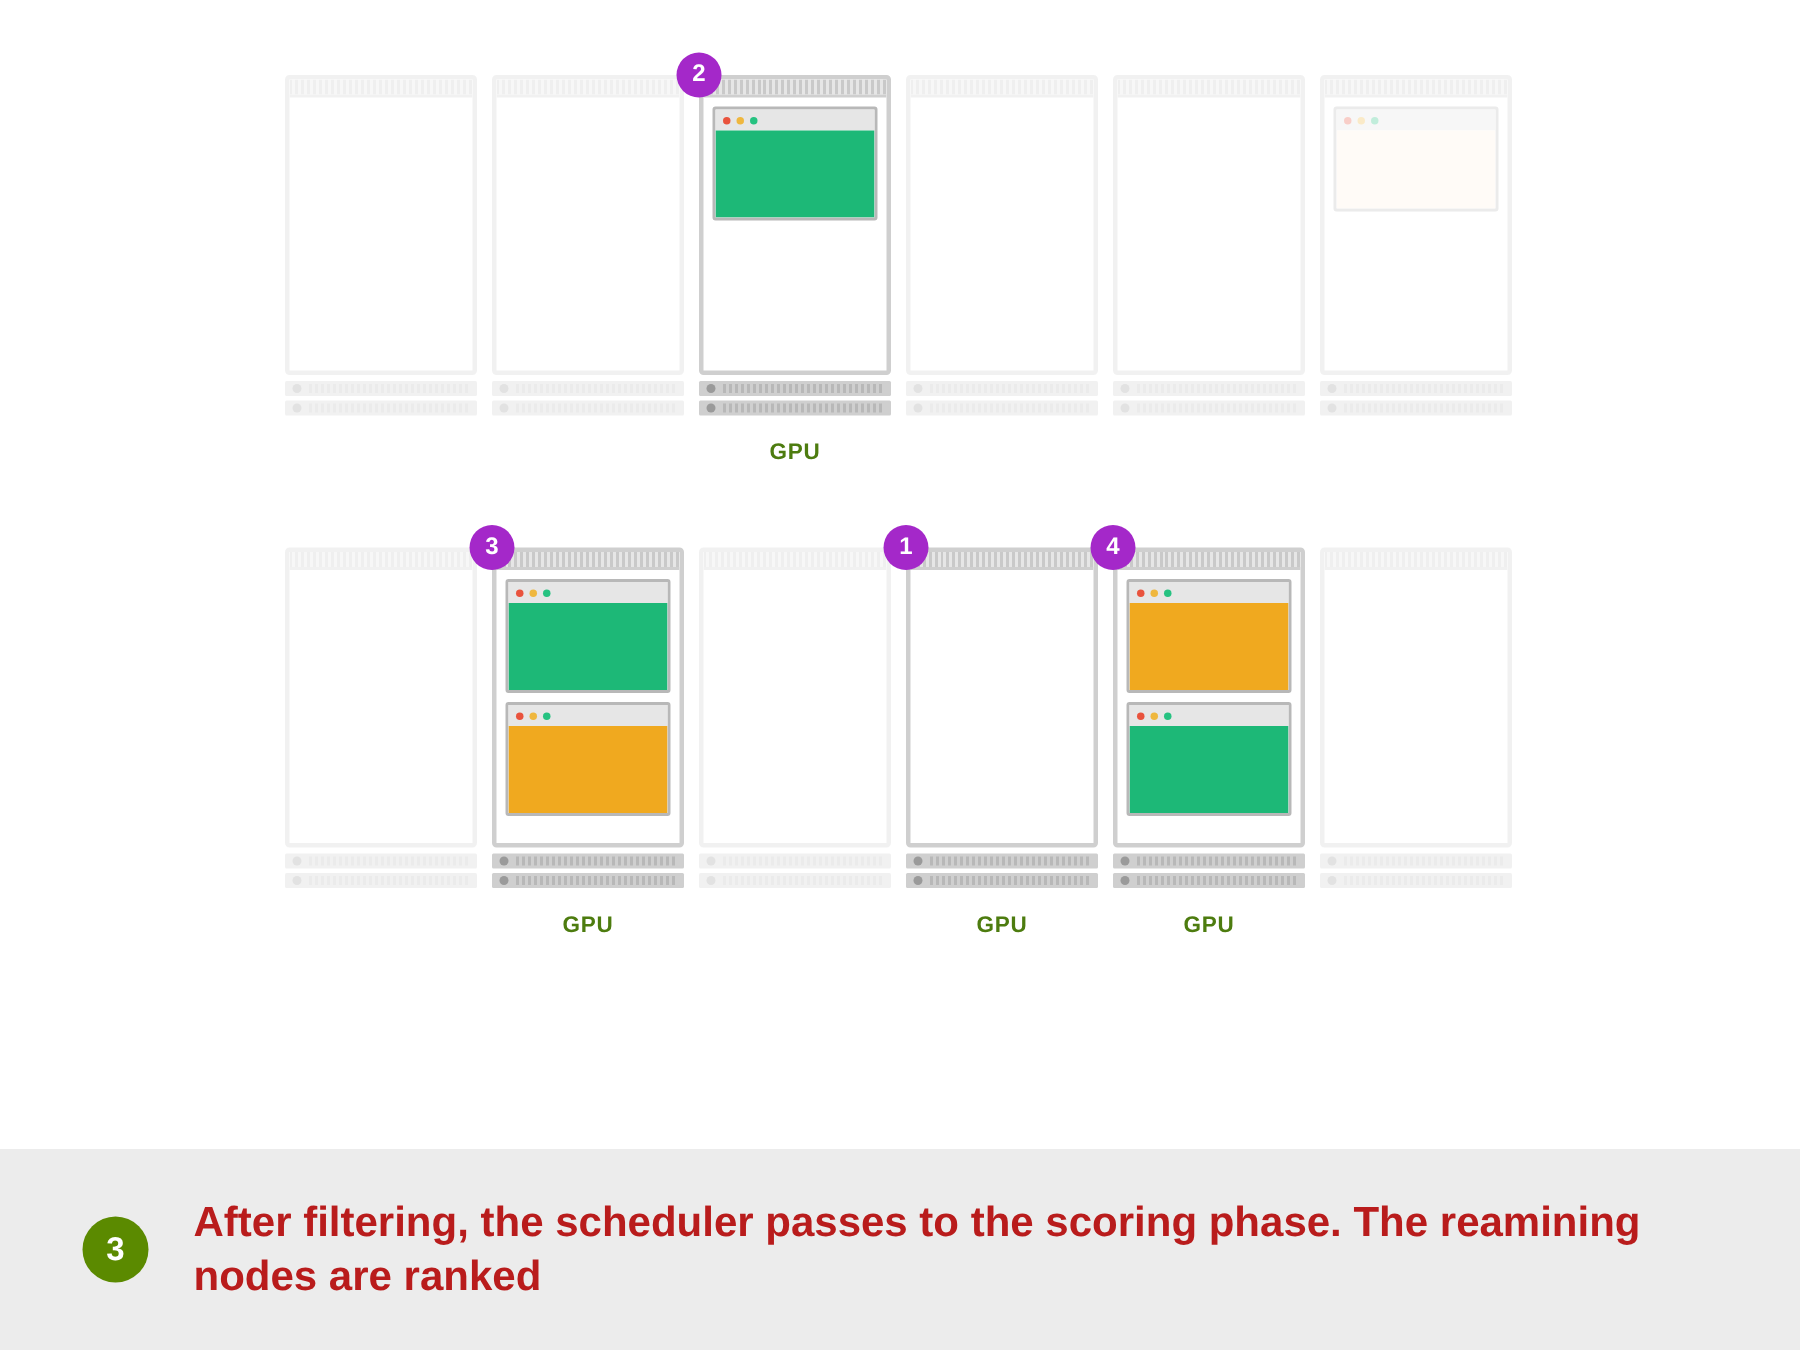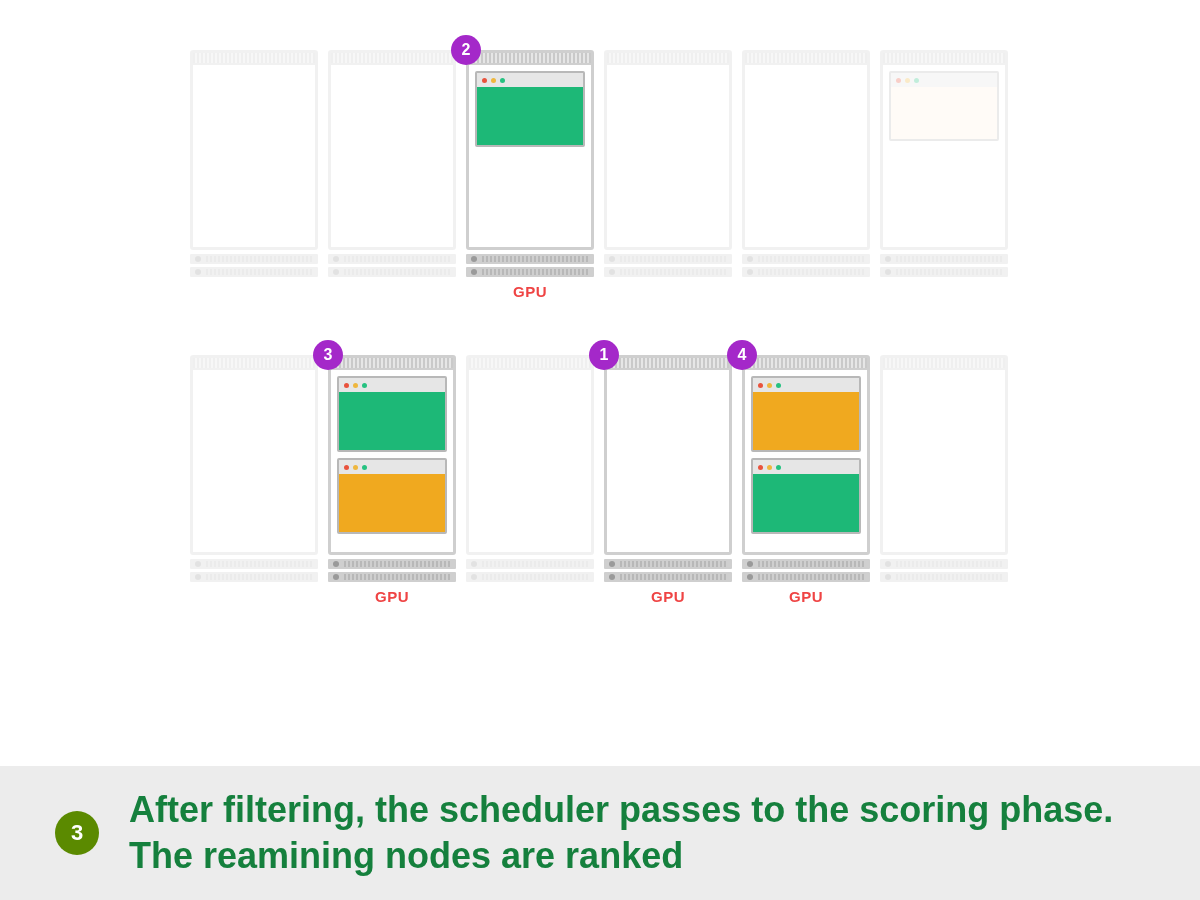--- a/index.html
+++ b/index.html
@@ -65,22 +65,22 @@
   .rack::after {
     content: "";
     position: absolute;
     left: 16px; right: 4px; top: 2px; bottom: 2px;
     background: repeating-linear-gradient(90deg, #b8b8b8 0 2px, #cfcfcf 2px 4px);
   }
   .gpu-label {
     text-align: center;
     font-weight: 700;
     font-size: 15px;
-    color: #ef4444;
-    margin-top: 6px;
+    color: #4d7c0f;
+    margin-top: 16px;
     letter-spacing: 0.5px;
   }
   .rank-badge {
     position: absolute;
     top: -15px;
     left: -15px;
     width: 30px;
     height: 30px;
     border-radius: 50%;
     background: #a428c9;
@@ -132,23 +132,23 @@
     background: #5b8a00;
     color: #fff;
     font-weight: 800;
     font-size: 22px;
     display: flex;
     align-items: center;
     justify-content: center;
     flex-shrink: 0;
   }
   .caption-text {
-    font-size: 36px;
+    font-size: 28px;
     font-weight: 700;
-    color: #15803d;
+    color: #b91c1c;
     line-height: 1.28;
   }
 </style>
 </head>
 <body>
 
 <div class="grid">
 
   <div class="row">
 

